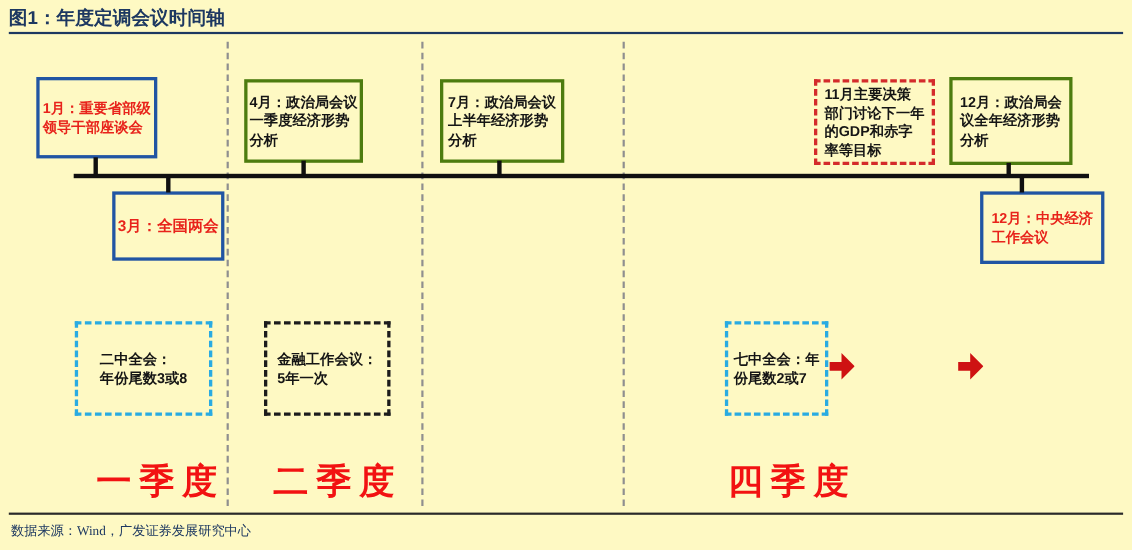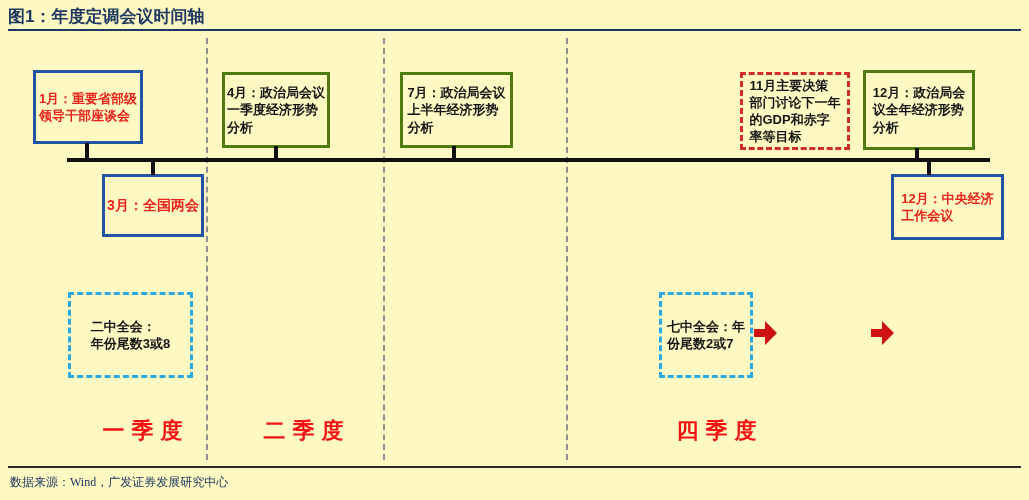--- a/index.html
+++ b/index.html
@@ -15,21 +15,21 @@
   .box-text{white-space:pre-line;}
   .ta-left{text-align:left;}
   .b-blue{border:3px solid #2155a3;color:#e8231b;}
   .b-red{border:3px solid #4d7c0f;}
   .b-red-dash{border:3px dashed #d42b2b;}
   .b-cyan-dash{border:3px dashed #29abe2;}
   .b-black-dash{border:3px dashed #1c1c1c;}
   .b-darkred-dash{border:3px dashed #9e1f1f;}
   .row2{top:292px;height:86px;}
   .arrow{position:absolute;top:320px;width:23px;height:26px;}
-  .qlabel{position:absolute;top:416px;width:150px;font-size:22px;font-weight:bold;
+  .qlabel{position:absolute;top:416px;width:150px;font-size:32px;font-weight:bold;
           color:#f21212;letter-spacing:7px;text-align:center;}
   .foot-rule{position:absolute;left:8px;top:466px;width:1013px;height:2px;background:#2a2a2a;}
   .footer{position:absolute;left:10px;top:474px;font-size:12px;color:#1d3861;
           font-family:"Liberation Serif","DejaVu Serif",serif;}
 </style>
 </head>
 <body>
 
 <div class="fig">
 
@@ -78,20 +78,24 @@
   <div class="box b-blue" style="left:851px;top:174px;width:113px;height:66px;margin-left:40px;">
     <span class="box-text">12月：中央经济
 工作会议</span>
   </div>
 
   <div class="box b-cyan-dash row2" style="left:68px;width:125px;">
     <span class="box-text">二中全会：
 年份尾数3或8</span>
   </div>
 
+  <div class="box b-black-dash row2" style="left:240px;width:115px;">
+    <span class="box-text">金融工作会议：
+5年一次</span>
+  </div>
 
 
   <div class="box b-cyan-dash row2" style="left:659px;width:94px;">
     <span class="box-text">七中全会：年
 份尾数2或7</span>
   </div>
 
   <div class="arrow" style="left:754px">
     <svg width="23" height="26" viewBox="0 0 23 26">
         <polygon points="0,9 11,9 11,1 23,13 11,25 11,17 0,17" fill="#ce1212"></polygon>

